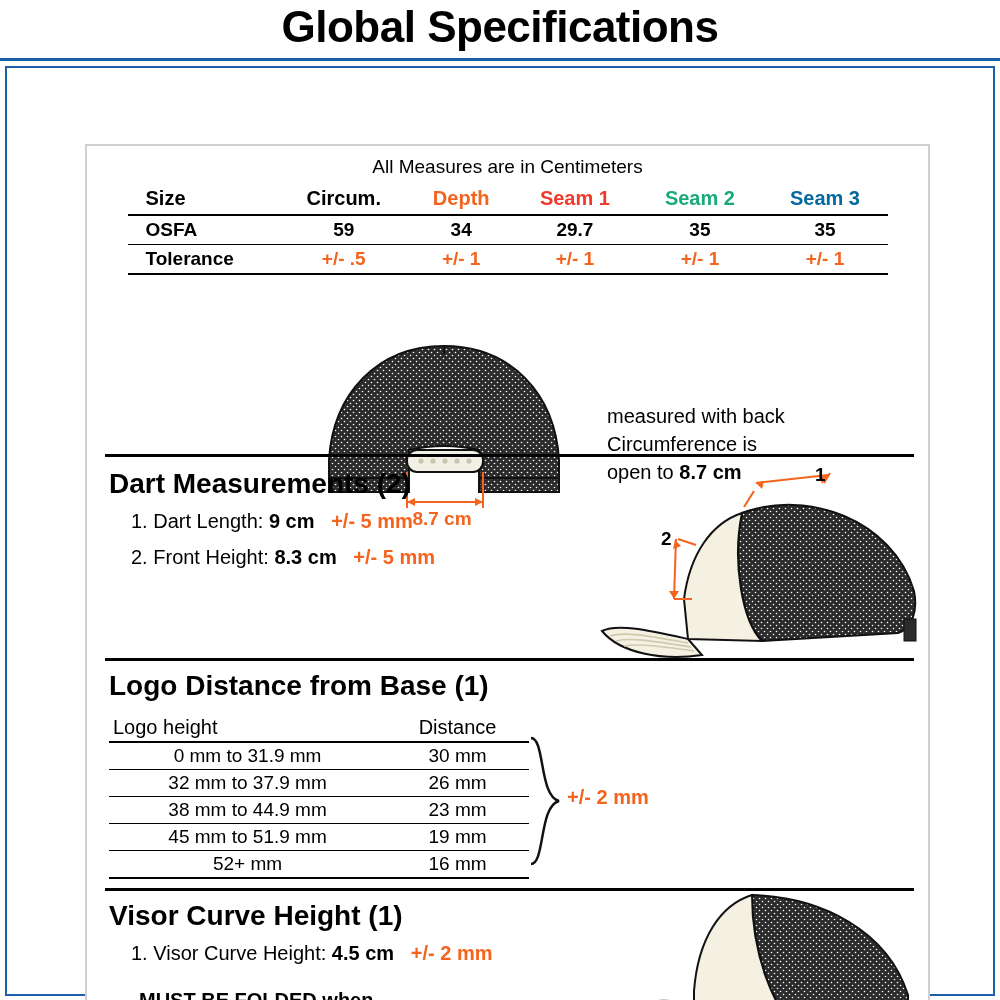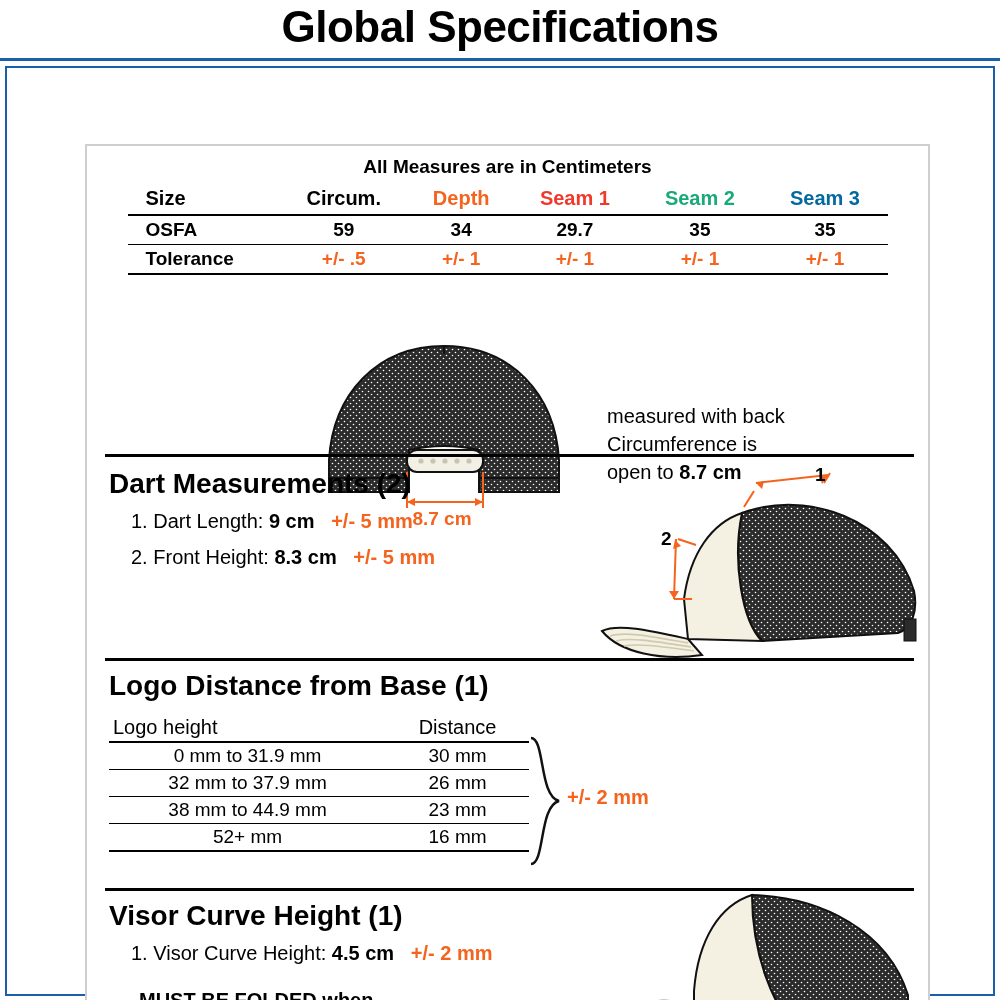--- a/index.html
+++ b/index.html
@@ -30,21 +30,21 @@
     background:#ffffff;
   }
   .sheet {
     position:absolute; left:78px; top:76px; width:845px; height:915px;
     border:2px solid #cfcfcf;
     background:#ffffff;
   }
   
   .sec1 { position:absolute; left:0; top:0; width:100%; }
   .measures-note {
-    text-align:center; font-size:19px; font-weight:bold; padding-top:10px;
+    text-align:center; font-size:19px; font-weight:normal; padding-top:10px;
   }
   table.spec {
     width:760px; margin:6px auto 0 auto; border-collapse:collapse;
     font-size:19px;
   }
   table.spec th, table.spec td {
     text-align:center; padding:3px 2px; font-weight:bold;
   }
   table.spec thead th { font-size:20px; padding-bottom:4px; }
   table.spec tbody tr:first-child td { border-top:2px solid #000; }
@@ -256,20 +256,24 @@
         </tr>
         <tr>
           <td>32 mm to 37.9 mm</td>
           <td class="dist">26 mm</td>
         </tr>
         <tr>
           <td>38 mm to 44.9 mm</td>
           <td class="dist">23 mm</td>
         </tr>
         <tr>
+          <td>45 mm to 51.9 mm</td>
+          <td class="dist">19 mm</td>
+        </tr>
+        <tr>
           <td>52+ mm</td>
           <td class="dist">16 mm</td>
         </tr>
       </tbody>
     </table>
 
     <svg class="brace" viewBox="0 0 34 130">
       <path d="M2 2 C 16 2, 10 60, 30 65 C 10 70, 16 128, 2 128" fill="none" stroke="#111" stroke-width="2.5"></path>
     </svg>
     <div class="brace-label">+/- 2 mm</div>

